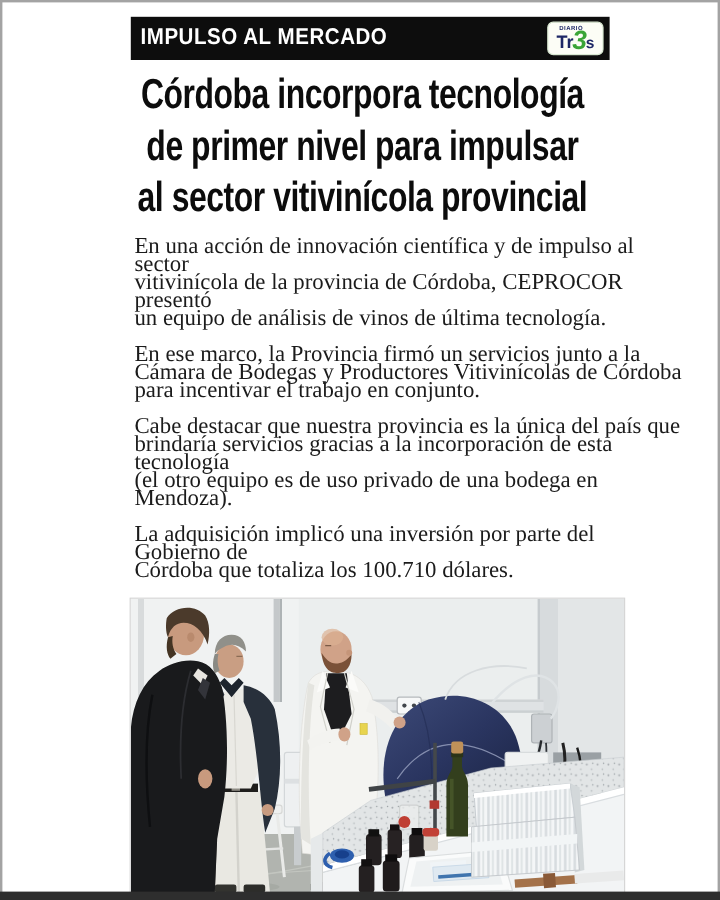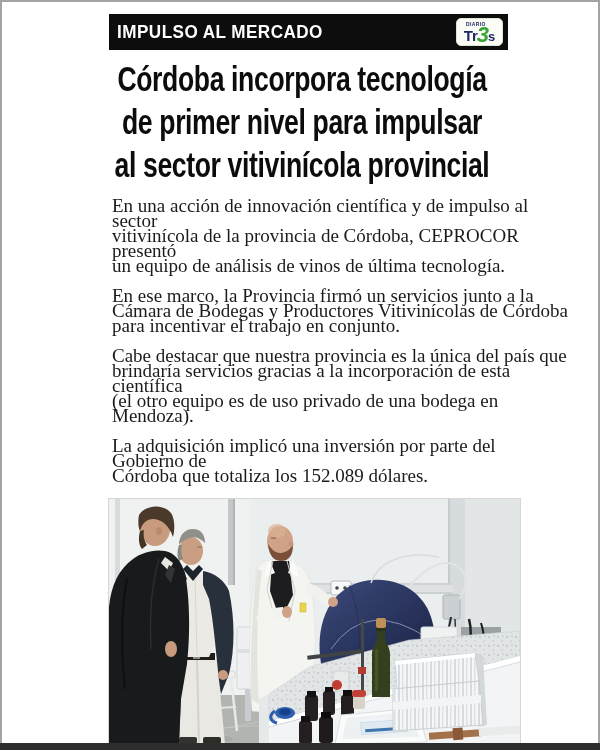--- a/index.html
+++ b/index.html
@@ -69,24 +69,24 @@
   </div>
 
   <div class="article">
     <p>En una acción de innovación científica y de impulso al sector
 vitivinícola de la provincia de Córdoba, CEPROCOR presentó
 un equipo de análisis de vinos de última tecnología.</p>
     <p>En ese marco, la Provincia firmó un servicios junto a la
 Cámara de Bodegas y Productores Vitivinícolas de Córdoba
 para incentivar el trabajo en conjunto.</p>
     <p>Cabe destacar que nuestra provincia es la única del país que
-brindaría servicios gracias a la incorporación de esta científica
+brindaría servicios gracias a la incorporación de esta tecnología
 (el otro equipo es de uso privado de una bodega en Mendoza).</p>
     <p>La adquisición implicó una inversión por parte del Gobierno de
-Córdoba que totaliza los 152.089 dólares.</p>
+Córdoba que totaliza los 100.710 dólares.</p>
   </div>
 
   <div class="photo">
     <svg width="411" height="245" viewBox="0 0 411 245" xmlns="http://www.w3.org/2000/svg">
       <defs>
         <pattern id="speck" width="9" height="9" patternUnits="userSpaceOnUse">
           <rect width="9" height="9" fill="#e2e5e6"></rect>
           <circle cx="2" cy="3" r="0.8" fill="#a8adb1"></circle>
           <circle cx="6" cy="7" r="0.7" fill="#b8bdc0"></circle>
           <circle cx="7" cy="2" r="0.6" fill="#9aa0a4"></circle>

